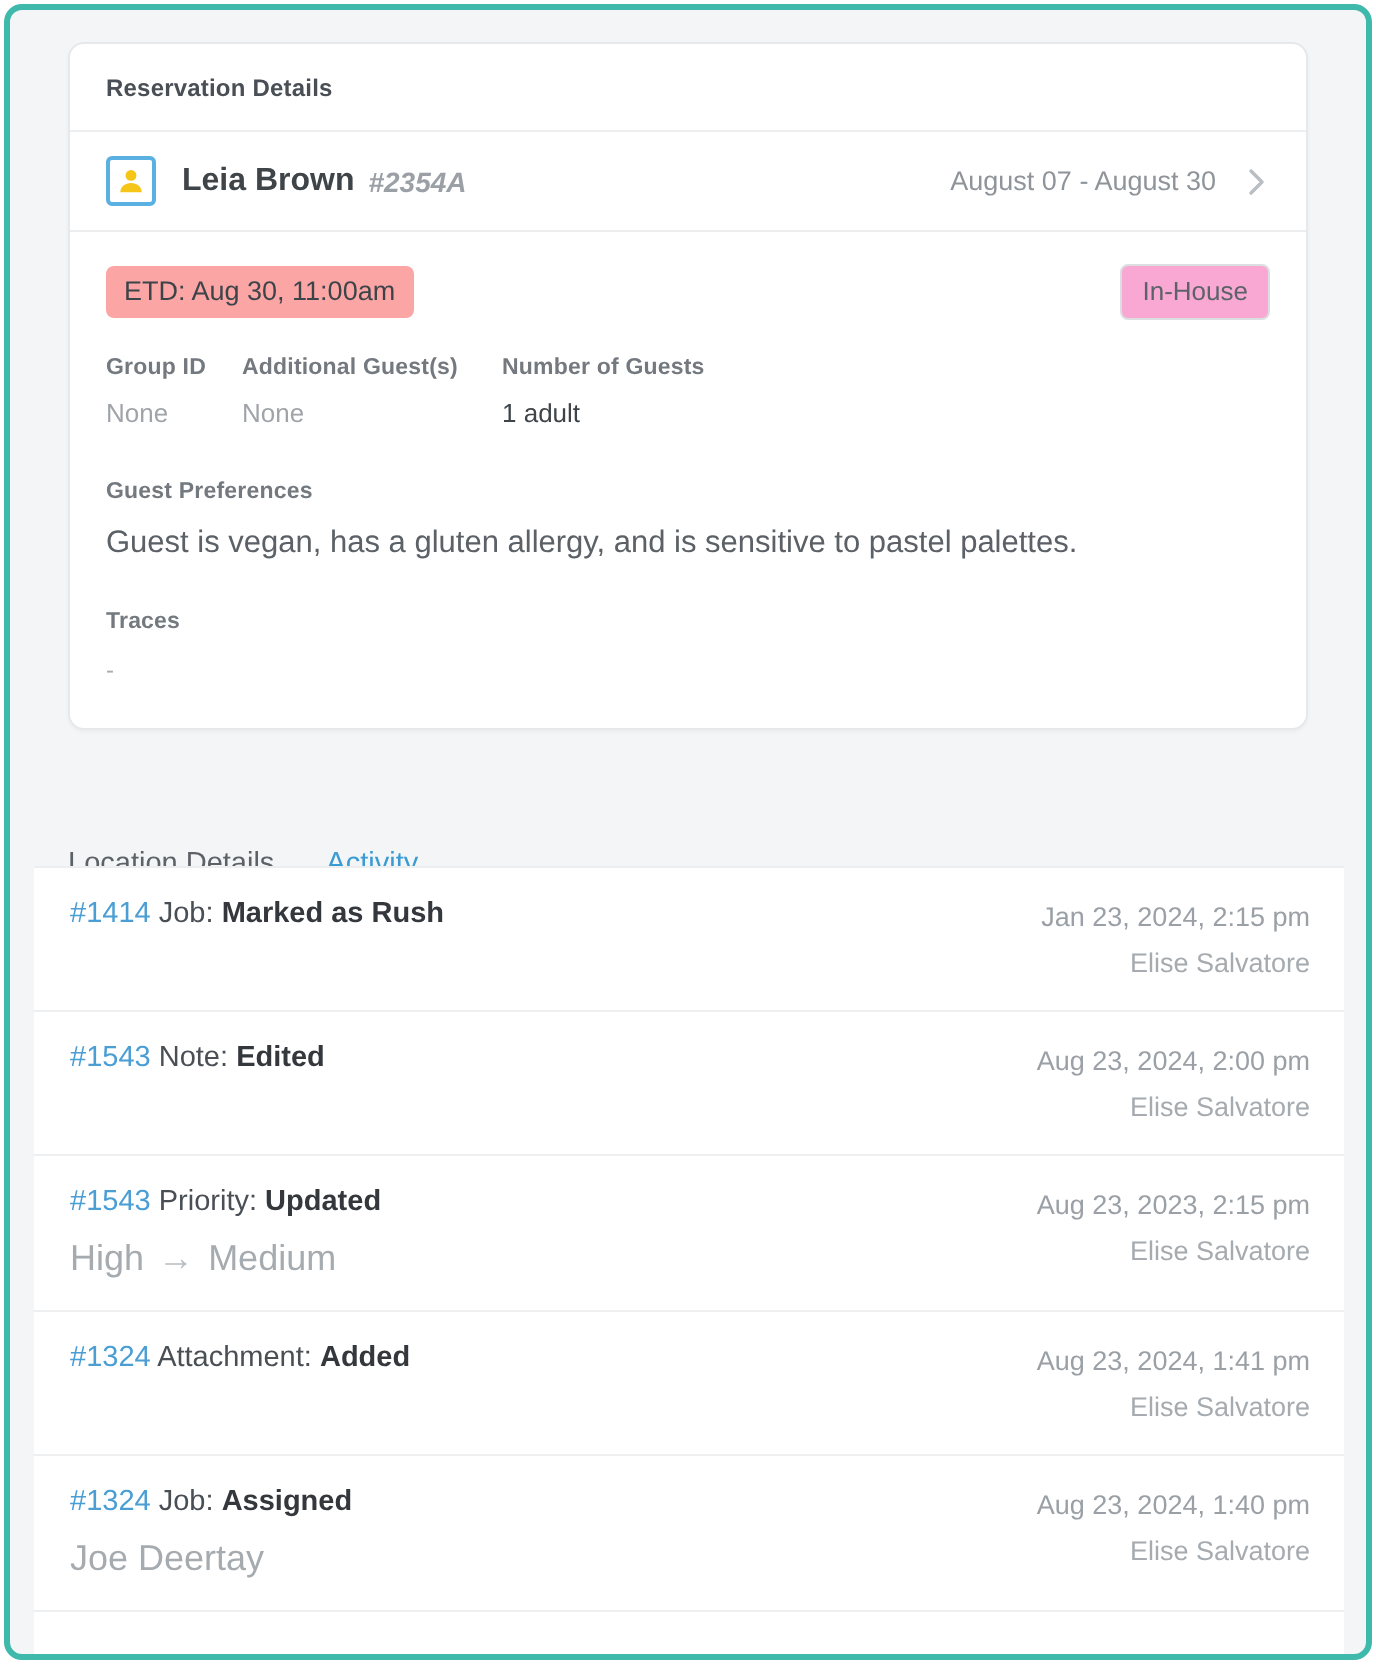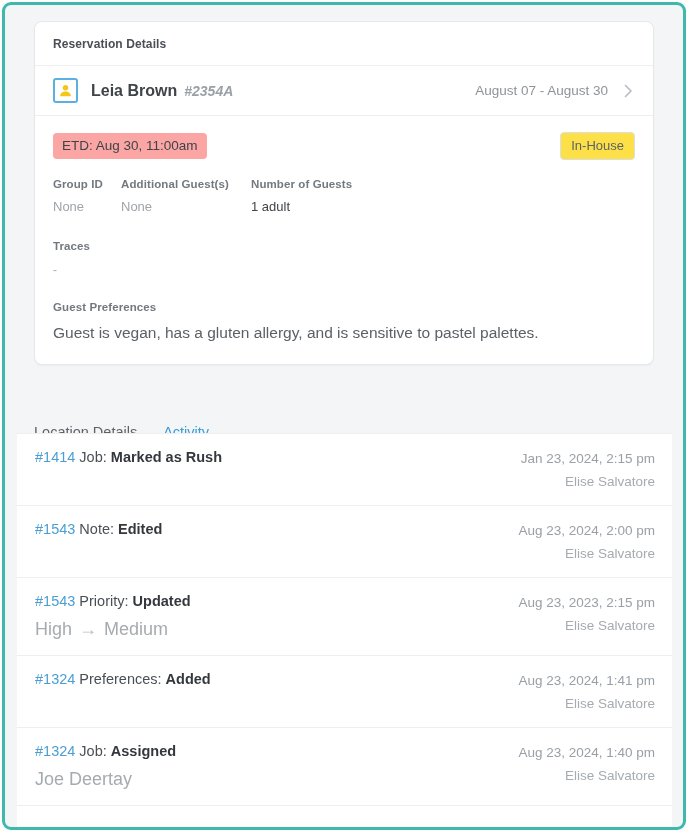--- a/index.html
+++ b/index.html
@@ -102,21 +102,21 @@
   .etd-badge {
     background: #fca5a5;
     color: #3d4449;
     font-size: 13.5px;
     padding: 5px 9px 6px 9px;
     border-radius: 4px;
   }
   .badge-spacer { flex: 1 1 auto; }
   .inhouse-badge {
     border: 1px solid #dcdfe2;
-    background: #fde047;
+    background: #f9a8d4;
     border-radius: 4px;
     font-size: 13px;
     color: #5d6268;
     padding: 5px 10px 6px 10px;
   }
 
   .field-grid {
     display: flex;
     margin-bottom: 26px;
   }
@@ -256,27 +256,27 @@
           <div class="field-label">Additional Guest(s)</div>
           <div class="field-value">None</div>
         </div>
         <div class="field-col">
           <div class="field-label">Number of Guests</div>
           <div class="field-value dark">1 adult</div>
         </div>
       </div>
 
       <div class="section">
+        <div class="section-label">Guest Preferences</div>
+        <div class="pref-value">Guest is vegan, has a gluten allergy, and is sensitive to pastel palettes.</div>
+      </div>
+
+      <div class="section">
         <div class="section-label">Traces</div>
         <div class="section-value">-</div>
-      </div>
-
-      <div class="section">
-        <div class="section-label">Guest Preferences</div>
-        <div class="pref-value">Guest is vegan, has a gluten allergy, and is sensitive to pastel palettes.</div>
       </div>
 
     </div>
   </div>
 
   <div class="tabs">
     <div class="tab">Location Details</div>
     <div class="tab active">Activity</div>
   </div>
 
@@ -326,21 +326,21 @@
       <div class="act-right">
         <div class="act-time">Aug 23, 2023, 2:15 pm</div>
         <div class="act-user">Elise Salvatore</div>
       </div>
     </div>
 
     <div class="act-row">
       <div class="act-left">
         <div class="act-title">
           <span class="act-id">#1324</span>
-          <span class="act-type">Preferences:</span>
+          <span class="act-type">Attachment:</span>
           <span class="act-action">Added</span>
         </div>
       </div>
       <div class="act-right">
         <div class="act-time">Aug 23, 2024, 1:41 pm</div>
         <div class="act-user">Elise Salvatore</div>
       </div>
     </div>
 
     <div class="act-row">

